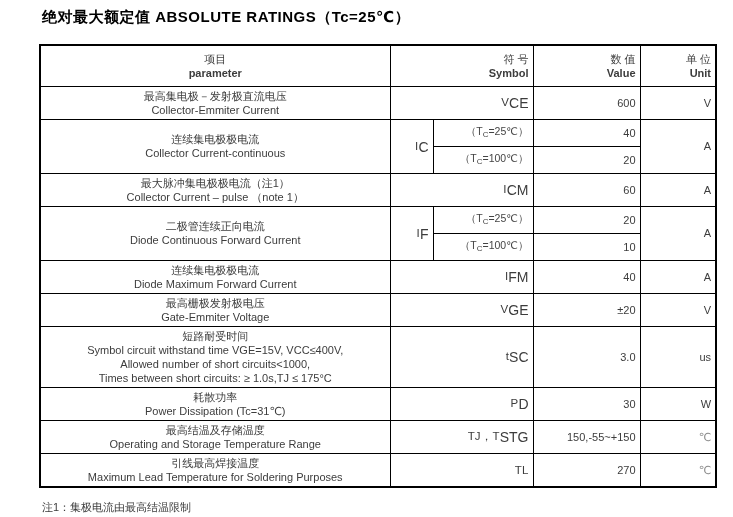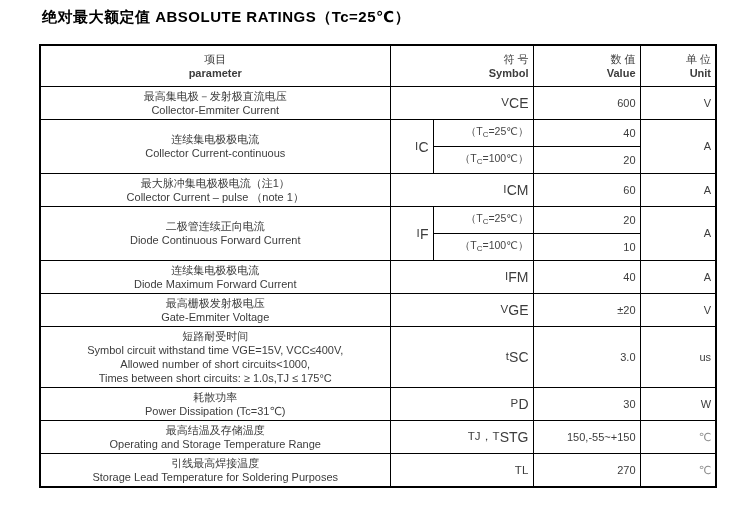--- a/index.html
+++ b/index.html
@@ -205,25 +205,29 @@
       <td class="c" colspan="2">
         <span class="sym"><span>TJ，T</span><sub>STG</sub></span>
       </td>
       <td class="c val">150,-55~+150</td>
       <td class="c unit unit-dim">℃</td>
     </tr>
 
     <tr class="h36">
       <td class="p">
         <span class="zh">引线最高焊接温度</span>
-        <span class="en">Storage Lead Temperature for Soldering Purposes</span>
+        <span class="en">Maximum Lead Temperature for Soldering Purposes</span>
       </td>
       <td class="c" colspan="2">
         <span class="sym">TL</span>
       </td>
       <td class="c val">270</td>
       <td class="c unit unit-dim">℃</td>
     </tr>
   </tbody>
     </table>
 
+  <div class="notes">
+    <div>注1：集极电流由最高结温限制</div>
+
+  </div>
 
 </div>
 
 </body></html>

